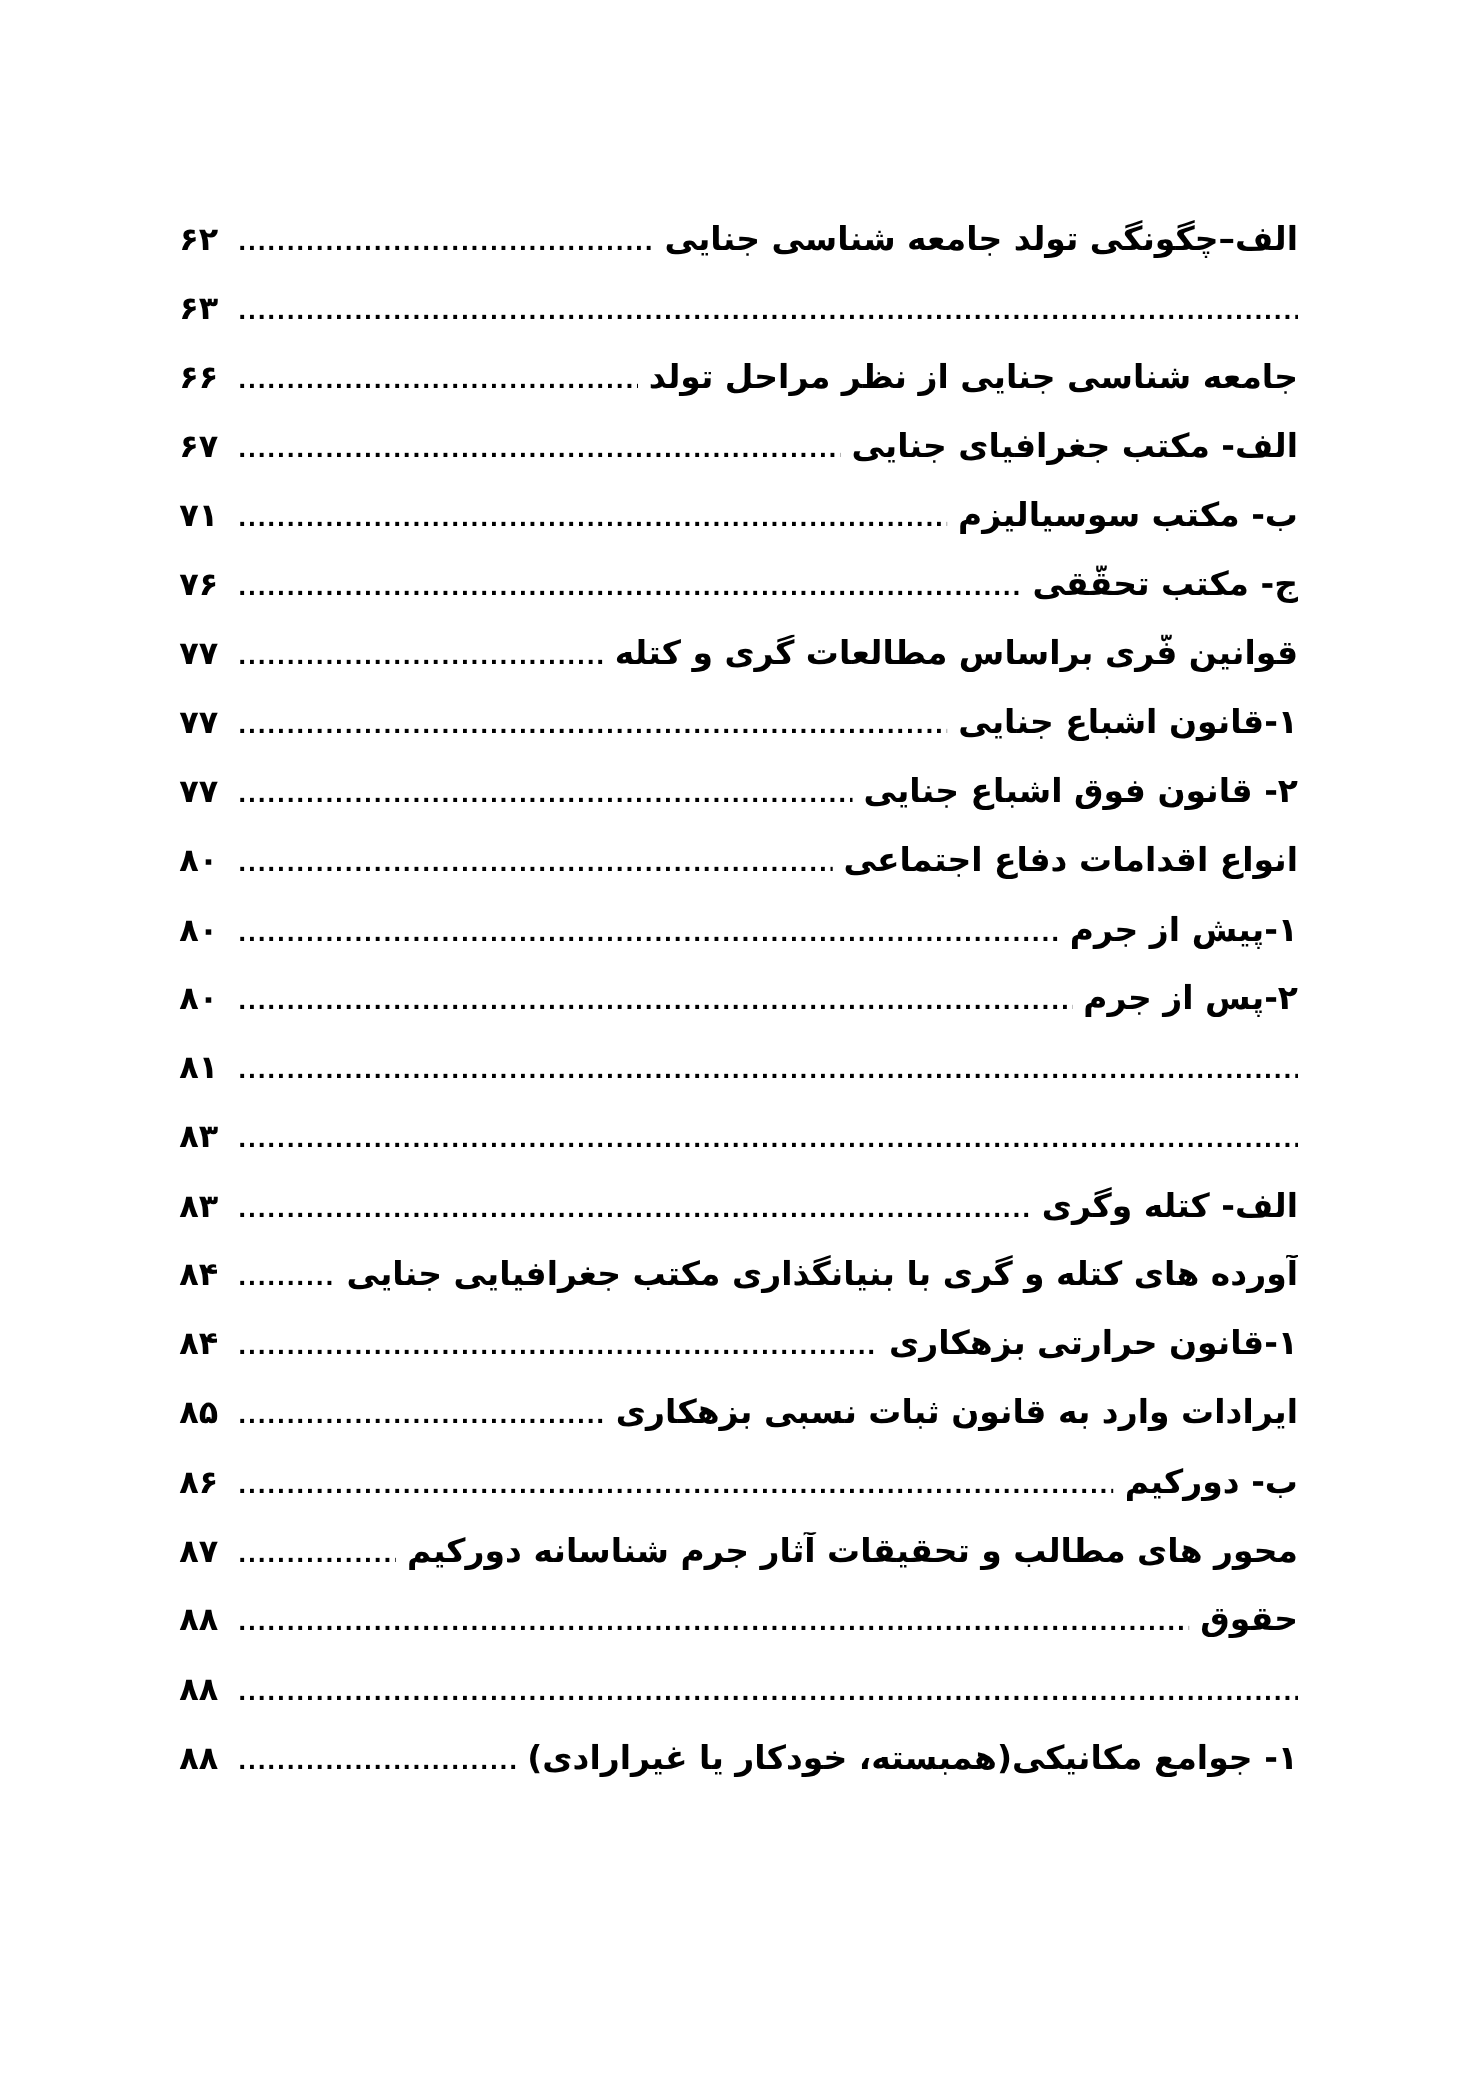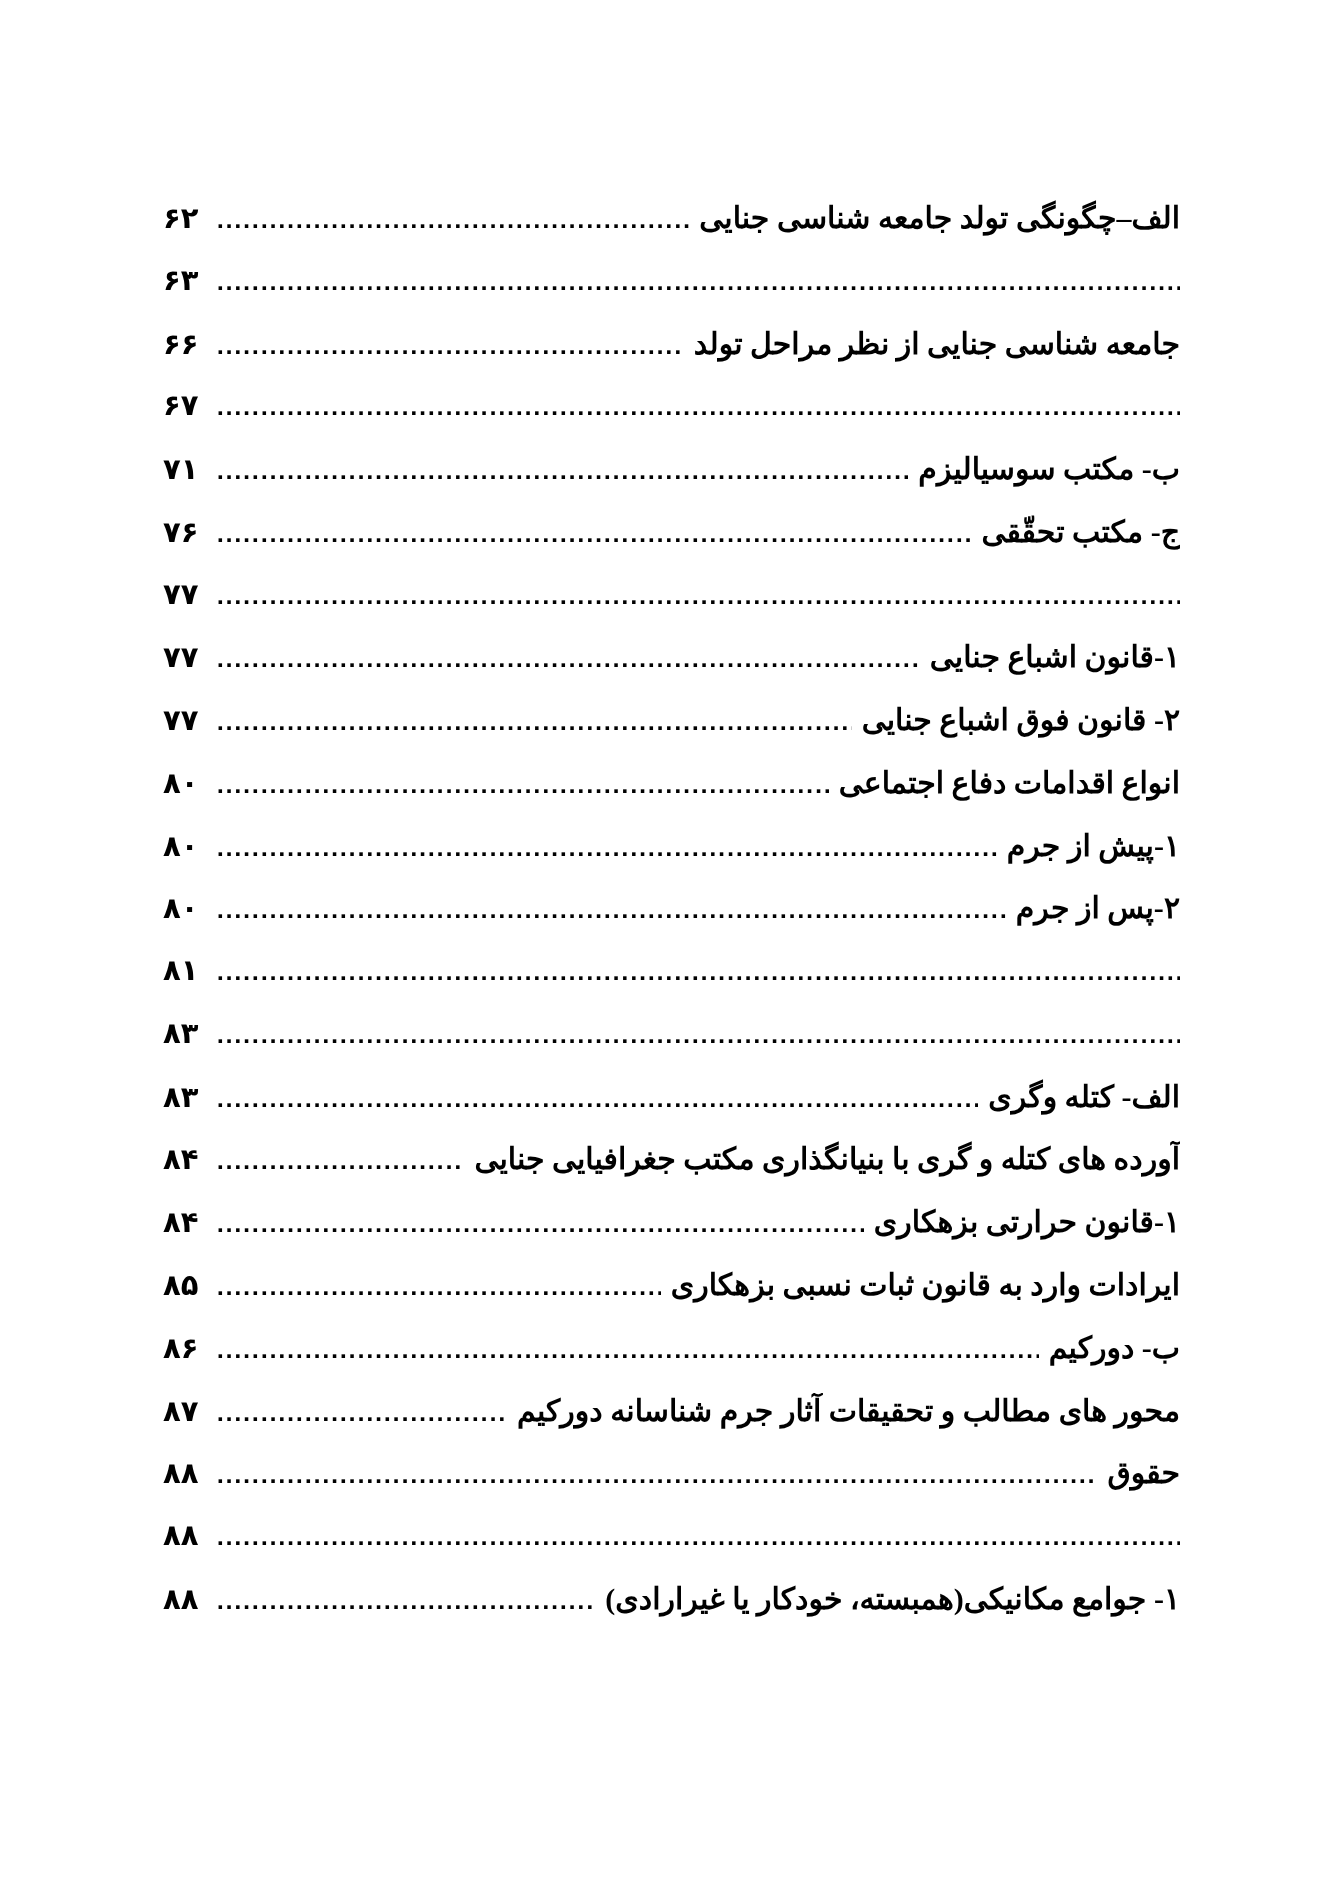--- a/index.html
+++ b/index.html
@@ -31,21 +31,20 @@
     height: 62.78px;
     overflow: hidden;
   }
   .toc-title {
     font-size: 30px;
     font-weight: bold;
     white-space: nowrap;
     flex: 0 0 auto;
     margin-left: 10px; 
     letter-spacing: 0.2px;
-    font-family: Liberation Serif, serif;
   }
   .toc-leader {
     flex: 1 1 auto;
     min-width: 0;
     overflow: hidden;
     direction: ltr;
     text-align: left;
     font-size: 20px;
     font-weight: bold;
     letter-spacing: 1.2px;
@@ -75,37 +74,39 @@
     <span class="toc-page-num">۶۳</span>
   </div>
 
   <div class="toc-row">
     <span class="toc-title">جامعه شناسی جنایی از نظر مراحل تولد</span>
     <span class="toc-leader">....................................................................................................................................................................................</span>
     <span class="toc-page-num">۶۶</span>
   </div>
 
   <div class="toc-row">
+    <span class="toc-title">الف- مکتب جغرافیای جنایی</span>
     <span class="toc-leader">....................................................................................................................................................................................</span>
     <span class="toc-page-num">۶۷</span>
   </div>
 
   <div class="toc-row">
     <span class="toc-title">ب- مکتب سوسیالیزم</span>
     <span class="toc-leader">....................................................................................................................................................................................</span>
     <span class="toc-page-num">۷۱</span>
   </div>
 
   <div class="toc-row">
     <span class="toc-title">ج- مکتب تحقّقی</span>
     <span class="toc-leader">....................................................................................................................................................................................</span>
     <span class="toc-page-num">۷۶</span>
   </div>
 
   <div class="toc-row">
+    <span class="toc-title">قوانین فّری براساس مطالعات گری و کتله</span>
     <span class="toc-leader">....................................................................................................................................................................................</span>
     <span class="toc-page-num">۷۷</span>
   </div>
 
   <div class="toc-row">
     <span class="toc-title">۱-قانون اشباع جنایی</span>
     <span class="toc-leader">....................................................................................................................................................................................</span>
     <span class="toc-page-num">۷۷</span>
   </div>
 

